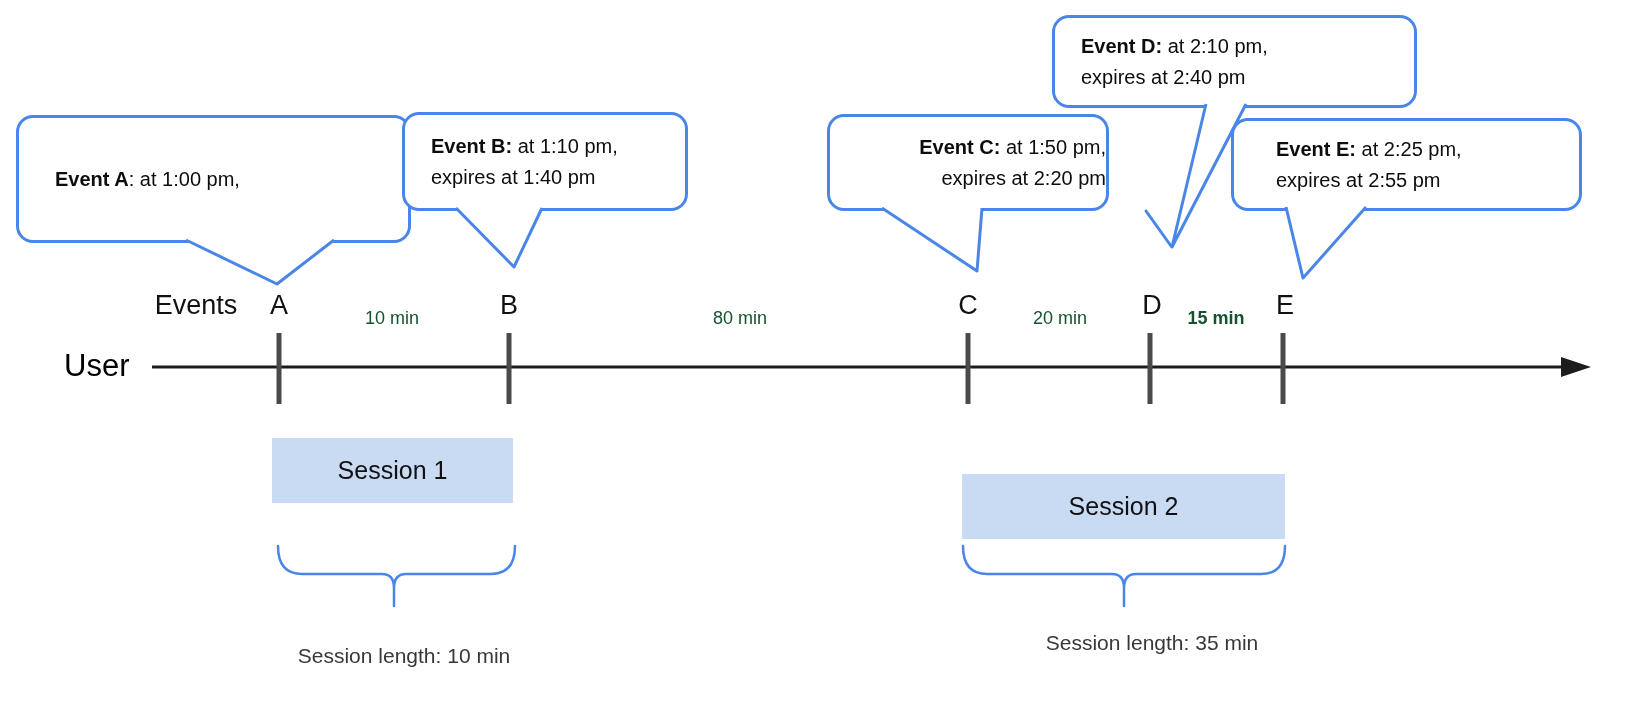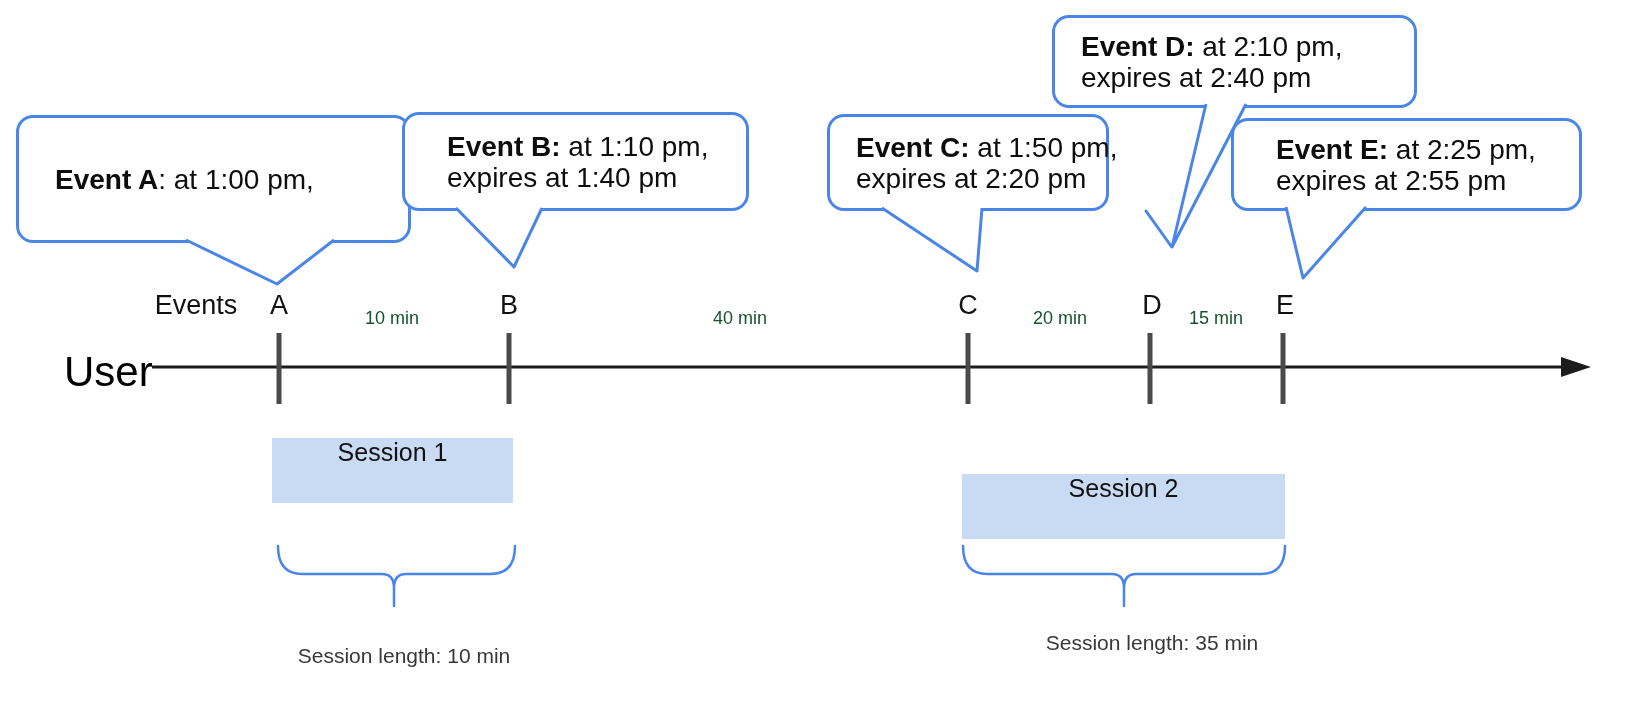--- a/index.html
+++ b/index.html
@@ -5,75 +5,75 @@
   html,body{margin:0;padding:0;background:#fff;}
   .canvas{
     position:relative;width:1634px;height:702px;background:#ffffff;
     font-family:"Liberation Sans",sans-serif;color:#000;overflow:hidden;
   }
   .bubble{
     position:absolute;background:#fff;border:3px solid #4a86e8;border-radius:17px;
     box-sizing:border-box;display:flex;flex-direction:column;justify-content:center;
     z-index:2;
   }
-  .bubble .line{font-size:28px;line-height:31px;color:#0d0d0d;white-space:nowrap;}
+  .bubble .line{font-size:20px;line-height:31px;color:#0d0d0d;white-space:nowrap;}
   .b{font-weight:bold;}
   .lbl{position:absolute;transform:translateX(-50%);white-space:nowrap;z-index:2;}
   .letter{font-size:27px;color:#111;}
   .min{font-size:18px;color:#14532d;}
   .axis-word{position:absolute;white-space:nowrap;z-index:2;}
   .session{
-    position:absolute;background:#c9daf3;display:flex;justify-content:center;
+    position:absolute;background:#c9daf3;display:flex;align-items:center;justify-content:center;
     font-size:25px;color:#111;z-index:2;
   }
   .slen{font-size:21px;color:#383838;}
   svg.overlay{position:absolute;left:0;top:0;z-index:3;pointer-events:none;}
 </style>
 </head>
 <body>
 
 <div class="canvas">
 
   <div class="bubble" style="left:16px;top:115px;width:395px;height:128px;padding-left:36px;">
     <div class="line"><span class="b">Event A</span><span>: at 1:00 pm,</span></div>
   </div>
 
-  <div class="bubble" style="left:402px;top:112px;width:347px;height:99px;padding-left:42px;">
+  <div class="bubble" style="left:402px;top:112px;width:286px;height:99px;padding-left:26px;">
     <div class="line"><span class="b">Event B:</span><span> at 1:10 pm,</span></div>
     <div class="line">expires at 1:40 pm</div>
   </div>
 
-  <div class="bubble" style="left:827px;top:114px;width:282px;height:97px;padding-left:26px;">
+  <div class="bubble" style="left:827px;top:114px;width:282px;height:97px;padding-left:26px;text-align:right;">
     <div class="line"><span class="b">Event C:</span><span> at 1:50 pm,</span></div>
     <div class="line">expires at 2:20 pm</div>
   </div>
 
   <div class="bubble" style="left:1052px;top:15px;width:365px;height:93px;padding-left:26px;">
     <div class="line"><span class="b">Event D:</span><span> at 2:10 pm,</span></div>
     <div class="line">expires at 2:40 pm</div>
   </div>
 
   <div class="bubble" style="left:1231px;top:118px;width:351px;height:93px;padding-left:42px;">
     <div class="line"><span class="b">Event E:</span><span> at 2:25 pm,</span></div>
     <div class="line">expires at 2:55 pm</div>
   </div>
 
   <div class="lbl letter" style="left:196px;top:290px;">Events</div>
-  <div class="axis-word" style="left:64px;top:348px;font-size:42px;">User</div>
+  <div class="axis-word" style="left:64px;top:348px;font-size:31px;">User</div>
 
   <div class="lbl letter" style="left:279px;top:290px;">A</div>
   <div class="lbl letter" style="left:509px;top:290px;">B</div>
   <div class="lbl letter" style="left:968px;top:290px;">C</div>
   <div class="lbl letter" style="left:1152px;top:290px;">D</div>
   <div class="lbl letter" style="left:1285px;top:290px;">E</div>
 
   <div class="lbl min" style="left:392px;top:308px;">10 min</div>
-  <div class="lbl min" style="left:740px;top:308px;">40 min</div>
+  <div class="lbl min" style="left:740px;top:308px;">80 min</div>
   <div class="lbl min" style="left:1060px;top:308px;">20 min</div>
-  <div class="lbl min" style="left:1216px;top:308px;">15 min</div>
+  <div class="lbl min" style="left:1216px;top:308px;font-weight:bold;">15 min</div>
 
   <div class="session" style="left:272px;top:438px;width:241px;height:65px;">
     <span>Session 1</span>
   </div>
   <div class="session" style="left:962px;top:438px;width:323px;height:65px;margin-top:36px;">
     <span>Session 2</span>
   </div>
 
   <div class="lbl slen" style="left:404px;top:644px;">Session length: 10 min</div>
   <div class="lbl slen" style="left:1152px;top:615px;margin-top:16px;">Session length: 35 min</div>

